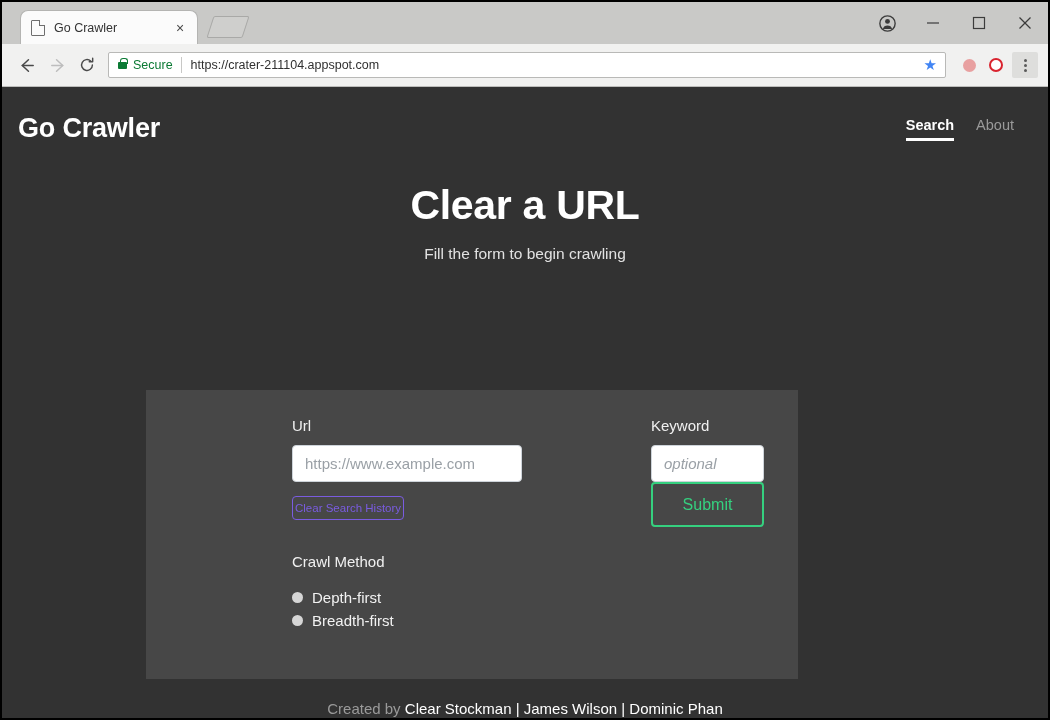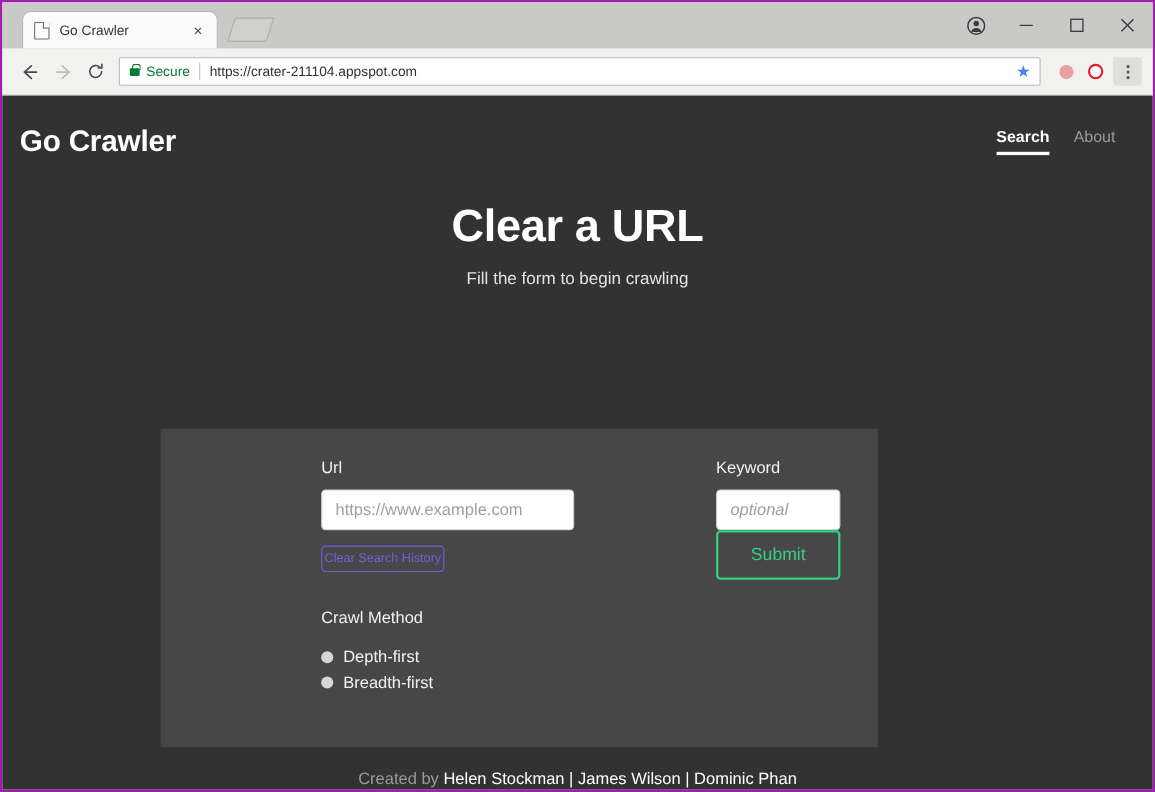--- a/index.html
+++ b/index.html
@@ -6,21 +6,21 @@
   html, body { margin: 0; padding: 0; }
   body {
     width: 1050px; height: 720px;
     font-family: "Liberation Sans", sans-serif;
     background: #c7c7c5;
     overflow: hidden;
   }
   .window {
     position: absolute; left: 0; top: 0;
     width: 1050px; height: 720px;
-    border: 2px solid #a21caf;
+    border: 2px solid #000000;
     background: #d2d2d0;
     overflow: hidden;
   }
 
   
   .tabstrip {
     position: relative;
     height: 42px;
     background: #c9c9c7;
   }
@@ -404,18 +404,18 @@
           <input id="keyword-input" class="text-input" type="text" placeholder="optional" style="">
           <div>
             <button class="btn-outline btn-submit">Submit</button>
           </div>
         </div>
 
       </div>
     </div>
 
     <div class="footer">
-      <div class="credits"><span>Created by </span><b>Helen Stockman</b><span class="sep"> | </span><b>James Wilson</b><span class="sep"> | </span><b>Dominic Phan</b></div>
+      <div class="credits"><span>Created by </span><b>Clear Stockman</b><span class="sep"> | </span><b>James Wilson</b><span class="sep"> | </span><b>Dominic Phan</b></div>
 
     </div>
 
   </div>
 </div>
 
 </body></html>

